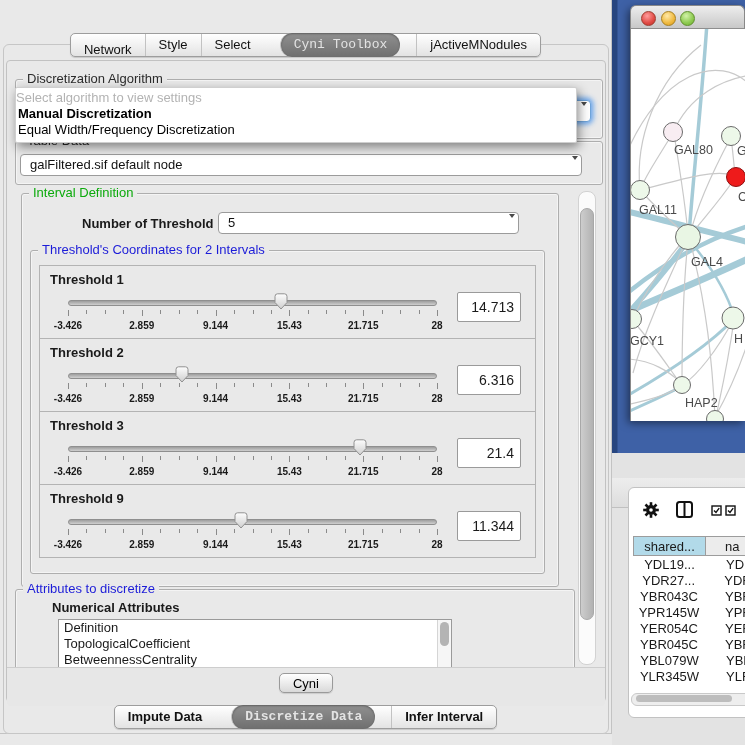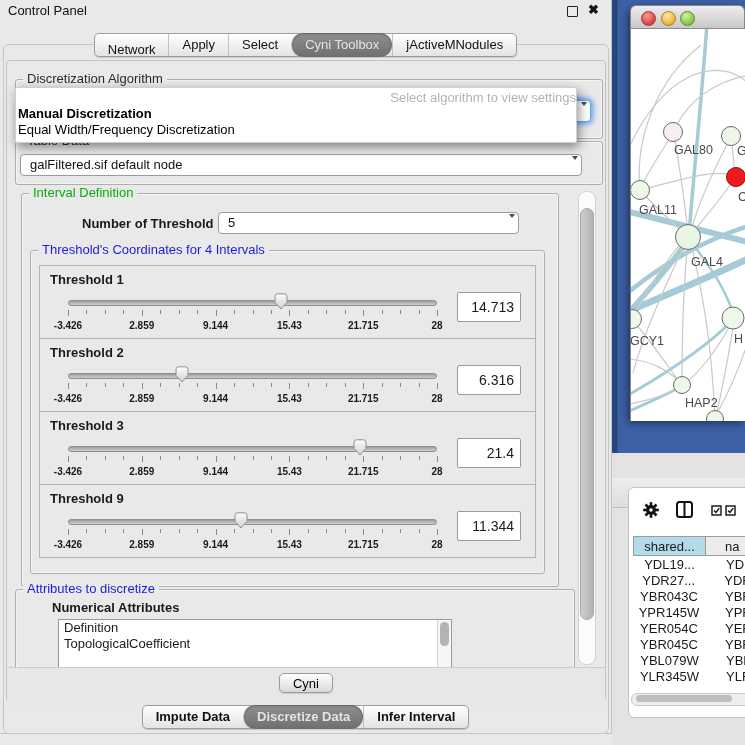--- a/index.html
+++ b/index.html
@@ -14,37 +14,37 @@
   .win-close{position:absolute;right:12px;top:2px;font-size:13px;font-weight:bold;color:#111;}
   .cp-outer{position:absolute;left:3px;top:44px;width:604px;height:688px;border:1px solid #c6c6c6;
             border-radius:6px;background:#e9e9e9;}
   .tabsrow{position:absolute;left:0;right:0;top:33px;display:flex;justify-content:center;z-index:20;}
   .seg{display:flex;background:linear-gradient(#ffffff,#e3e3e3);border:1px solid #9d9d9d;
        border-radius:5px;height:22px;box-shadow:0 1px 1px rgba(0,0,0,.15);}
   .seg-item{padding:0 13px;line-height:22px;font-size:13px;color:#111;border-left:1px solid #c2c2c2;
             display:flex;align-items:center;gap:5px;white-space:nowrap;}
   .seg-item:first-child{border-left:none;flex-direction:column;}
   .seg-item.sel{background:linear-gradient(#909090,#6f6f6f);color:#e3e3e3;border-radius:12px;
-                margin:-1px 0;line-height:24px;box-shadow:inset 0 1px 2px rgba(0,0,0,.35);}
+                margin:-1px 16px;line-height:24px;box-shadow:inset 0 1px 2px rgba(0,0,0,.35);font-family:Liberation Mono, monospace;}
   .cp-content{position:absolute;left:6px;top:60px;width:598px;height:640px;background:#e9e9e9;
               border:1px solid #c2c2c2;border-radius:4px;}
   .group{position:absolute;border:1px solid #aeaeae;border-radius:3px;box-shadow:inset 0 0 0 1px #f4f4f4;}
   .gtitle{position:absolute;top:-9px;left:7px;background:#e9e9e9;padding:0 4px;font-size:13px;color:#2b2b2b;white-space:nowrap;}
   .gtitle.green{color:#0caa0c;} .gtitle.blue{color:#1c1cd8;}
   .combo{position:relative;background:#fff;border:1px solid #9b9b9b;border-radius:4px;height:20px;
          line-height:20px;padding:0 22px 0 9px;font-size:13px;color:#111;white-space:nowrap;overflow:hidden;}
   .combo .arrows{position:absolute;right:8px;top:3px;width:7px;}
   .arr-up{width:0;height:0;border-left:3.5px solid transparent;border-right:3.5px solid transparent;
           border-bottom:4.5px solid #4a4a4a;margin-bottom:2px;}
   .arr-dn{width:0;height:0;border-left:3.5px solid transparent;border-right:3.5px solid transparent;
           border-top:4.5px solid #4a4a4a;}
   .focusring{box-shadow:0 0 5px 2.5px rgba(95,160,235,.9);border-color:#6fa4da;}
   .popup{position:absolute;left:8px;top:26px;width:560px;background:#fff;border:1px solid #cfcfcf;
          border-radius:2px;box-shadow:2px 4px 11px rgba(0,0,0,.45);z-index:50;padding:1px 0 4px 0;}
-  .popup-hint{color:#b3b3b3;text-align:right;height:17px;line-height:17px;font-size:13px;}
+  .popup-hint{color:#b3b3b3;text-align:left;height:17px;line-height:17px;font-size:13px;}
   .popup-item{height:16px;line-height:16px;padding-left:2px;font-size:13px;color:#000;}
   .popup-item.b{font-weight:bold;}
   
   .throw{border:1px solid #b3b3b3;height:72px;margin-top:-1px;position:relative;background:#e9e9e9;}
   .th-title{position:absolute;left:10px;top:6px;font-weight:bold;font-size:13px;}
   .th-body{position:absolute;left:0;right:0;top:24px;display:flex;}
   .slider{flex:1;position:relative;margin:10px 20px 0 28px;}
   .track{height:4px;border:1px solid #8f8f8f;border-radius:3px;background:linear-gradient(#9d9d9d,#cfcfcf);}
   .ticks{position:absolute;left:0;right:0;top:10px;height:8px;}
   .tick{position:absolute;top:0;width:1px;height:4px;background:#8a8a8a;}
@@ -98,41 +98,36 @@
   .tc1{width:73px;text-align:center;}
   .tc2{padding-left:20px;white-space:nowrap;}
   .hscroll{position:absolute;left:2px;right:2px;top:205px;height:11px;background:#eee;
            border:1px solid #c9c9c9;border-radius:6px;}
   .hthumb{position:absolute;left:4px;top:1px;width:96px;height:7px;background:#bdbdbd;border-radius:4px;}
 </style>
 </head>
 <body>
 
 <div class="cp">
-  <div class="cp-titlebar">
-    <span class="cp-title">Control Panel</span>
-    <span class="win-float"></span>
-    <span class="win-close">✖</span>
-  </div>
 
   <div class="cp-outer"></div>
 
   <div class="tabsrow">
     <div class="seg" id="topTabs">
         <div class="seg-item">
           <svg width="12" height="13" viewBox="0 0 12 13">
             <path d="M3.5 3 V10 M3.5 6.5 H8.5 M3.5 10 H8.5" stroke="#999" stroke-width="1.2" fill="none"></path>
             <circle cx="3.5" cy="2.5" r="2" fill="#4aa24a"></circle>
             <circle cx="9" cy="6.5" r="1.8" fill="#4aa24a"></circle>
             <circle cx="9" cy="10.5" r="1.8" fill="#4aa24a"></circle>
           </svg>
           <span>Network</span>
         </div>
         <div class="seg-item">
-          <span>Apply</span>
+          <span>Style</span>
         </div>
         <div class="seg-item">
           <span>Select</span>
         </div>
         <div class="seg-item sel">
           <span>Cyni Toolbox</span>
         </div>
         <div class="seg-item">
           <span>jActiveMNodules</span>
         </div>
@@ -167,21 +162,21 @@
     </div>
 
     <div class="group" style="left:14px;top:132px;width:536px;height:392px;">
       <span class="gtitle green">Interval Definition</span>
       <span style="position:absolute;left:60px;top:22px;font-weight:bold;">Number of Threshold</span>
       <div class="combo" style="position:absolute;left:196px;top:18px;width:268px;">
         <span>5</span>
         <span class="arrows"><span class="arr-up"></span><span class="arr-dn"></span></span>
       </div>
       <div class="group" style="left:8px;top:56px;width:513px;height:322px;">
-        <span class="gtitle blue">Threshold's Coordinates for 4 Intervals</span>
+        <span class="gtitle blue">Threshold's Coordinates for 2 Intervals</span>
         <div id="thRows" style="position:absolute;left:8px;top:15px;width:497px;">
             <div class="throw">
               <div class="th-title">Threshold 1</div>
               <div class="th-body">
                 <div class="slider">
                   <div class="srail" style="position:relative;">
                     <div class="track"></div>
                     <div class="thumb" style="left:57.72%"><svg width="15" height="17" viewBox="0 0 15 17">
                         <defs>
                           <linearGradient id="tg" x1="0" y1="0" x2="0" y2="1">
@@ -384,20 +379,21 @@
       </div>
     </div>
 
     <div class="group" style="left:8px;top:528px;width:558px;height:112px;">
       <span class="gtitle blue">Attributes to discretize</span>
       <span style="position:absolute;left:36px;top:10px;font-weight:bold;">Numerical Attributes</span>
       <div class="listbox" style="left:42px;top:29px;width:392px;height:48px;">
         <div id="attrList">
             <div class="listitem">Definition</div>
             <div class="listitem">TopologicalCoefficient</div>
+            <div class="listitem">BetweennessCentrality</div>
           </div>
         <div class="list-scroll">
           <div class="list-thumb"></div>
         </div>
       </div>
     </div>
 
     <div class="applystrip">
       <button class="btn">Cyni</button>
     </div>

